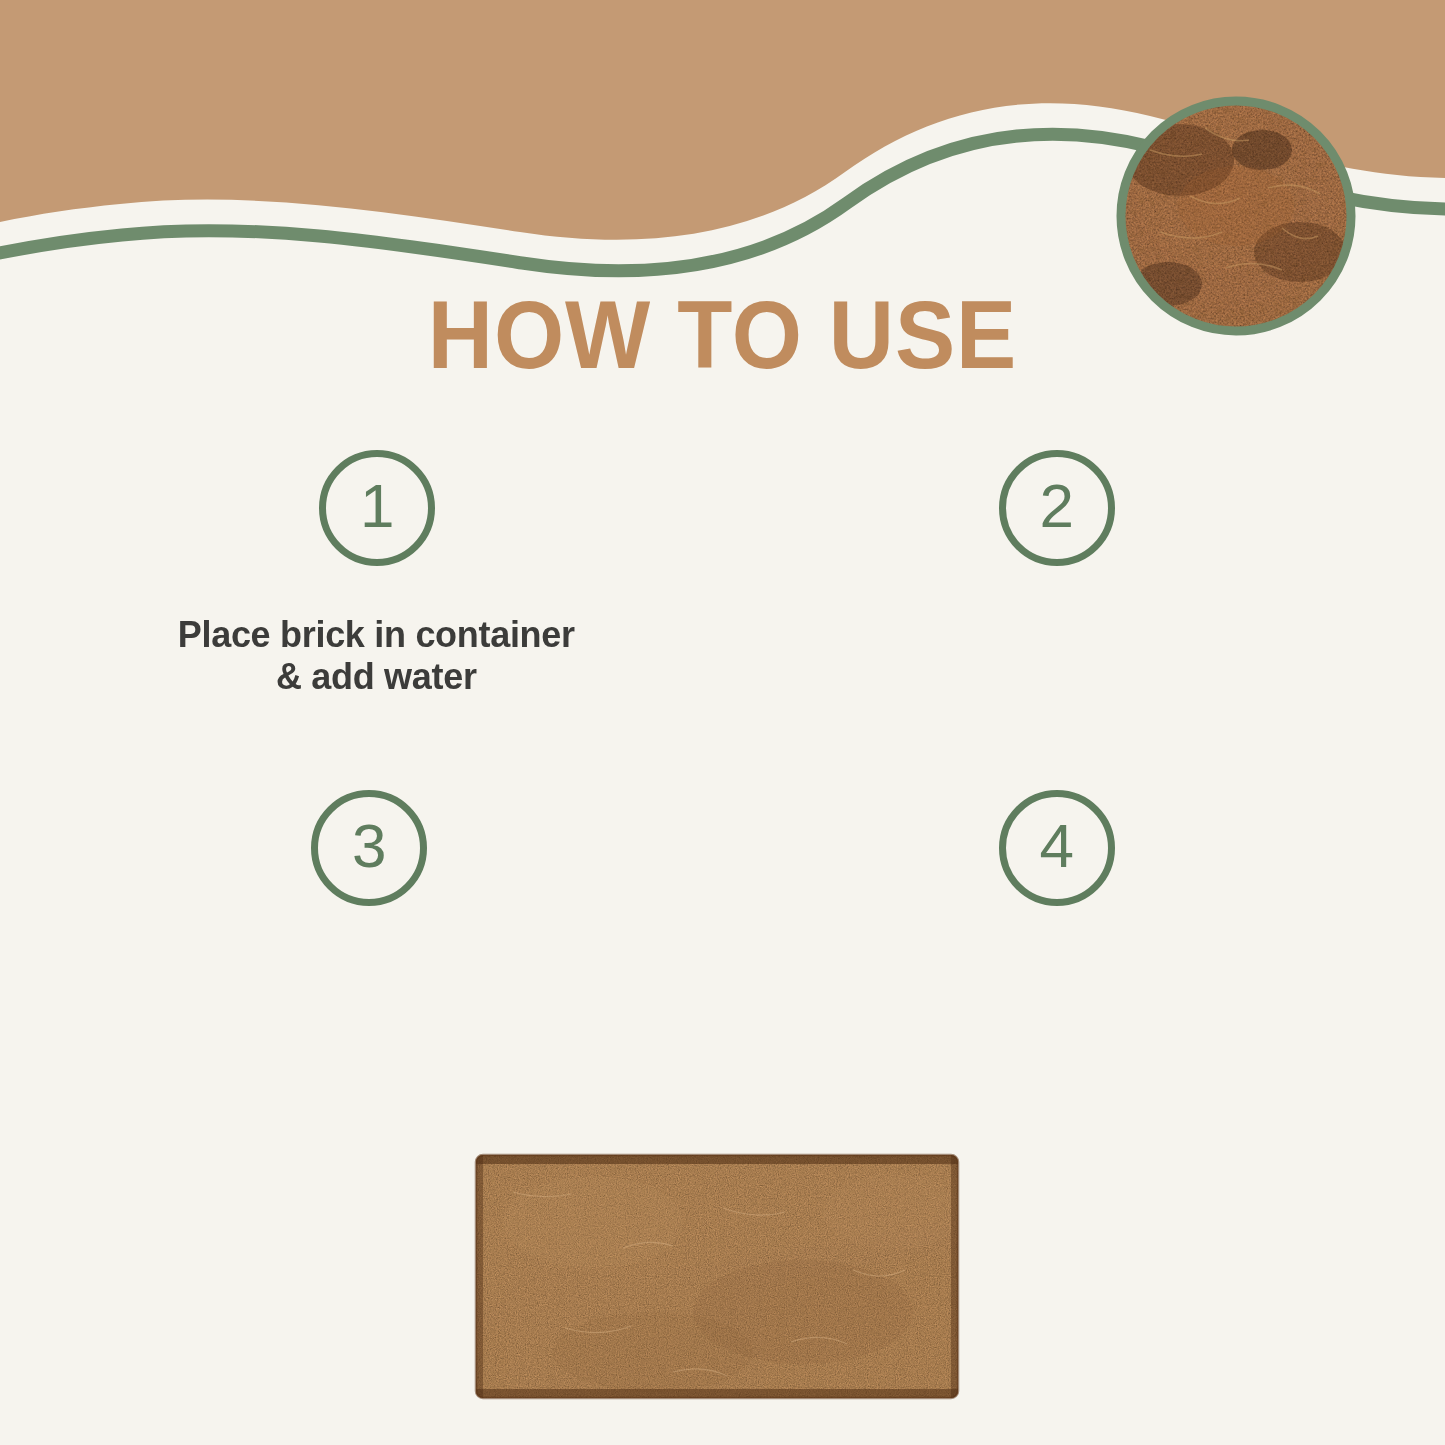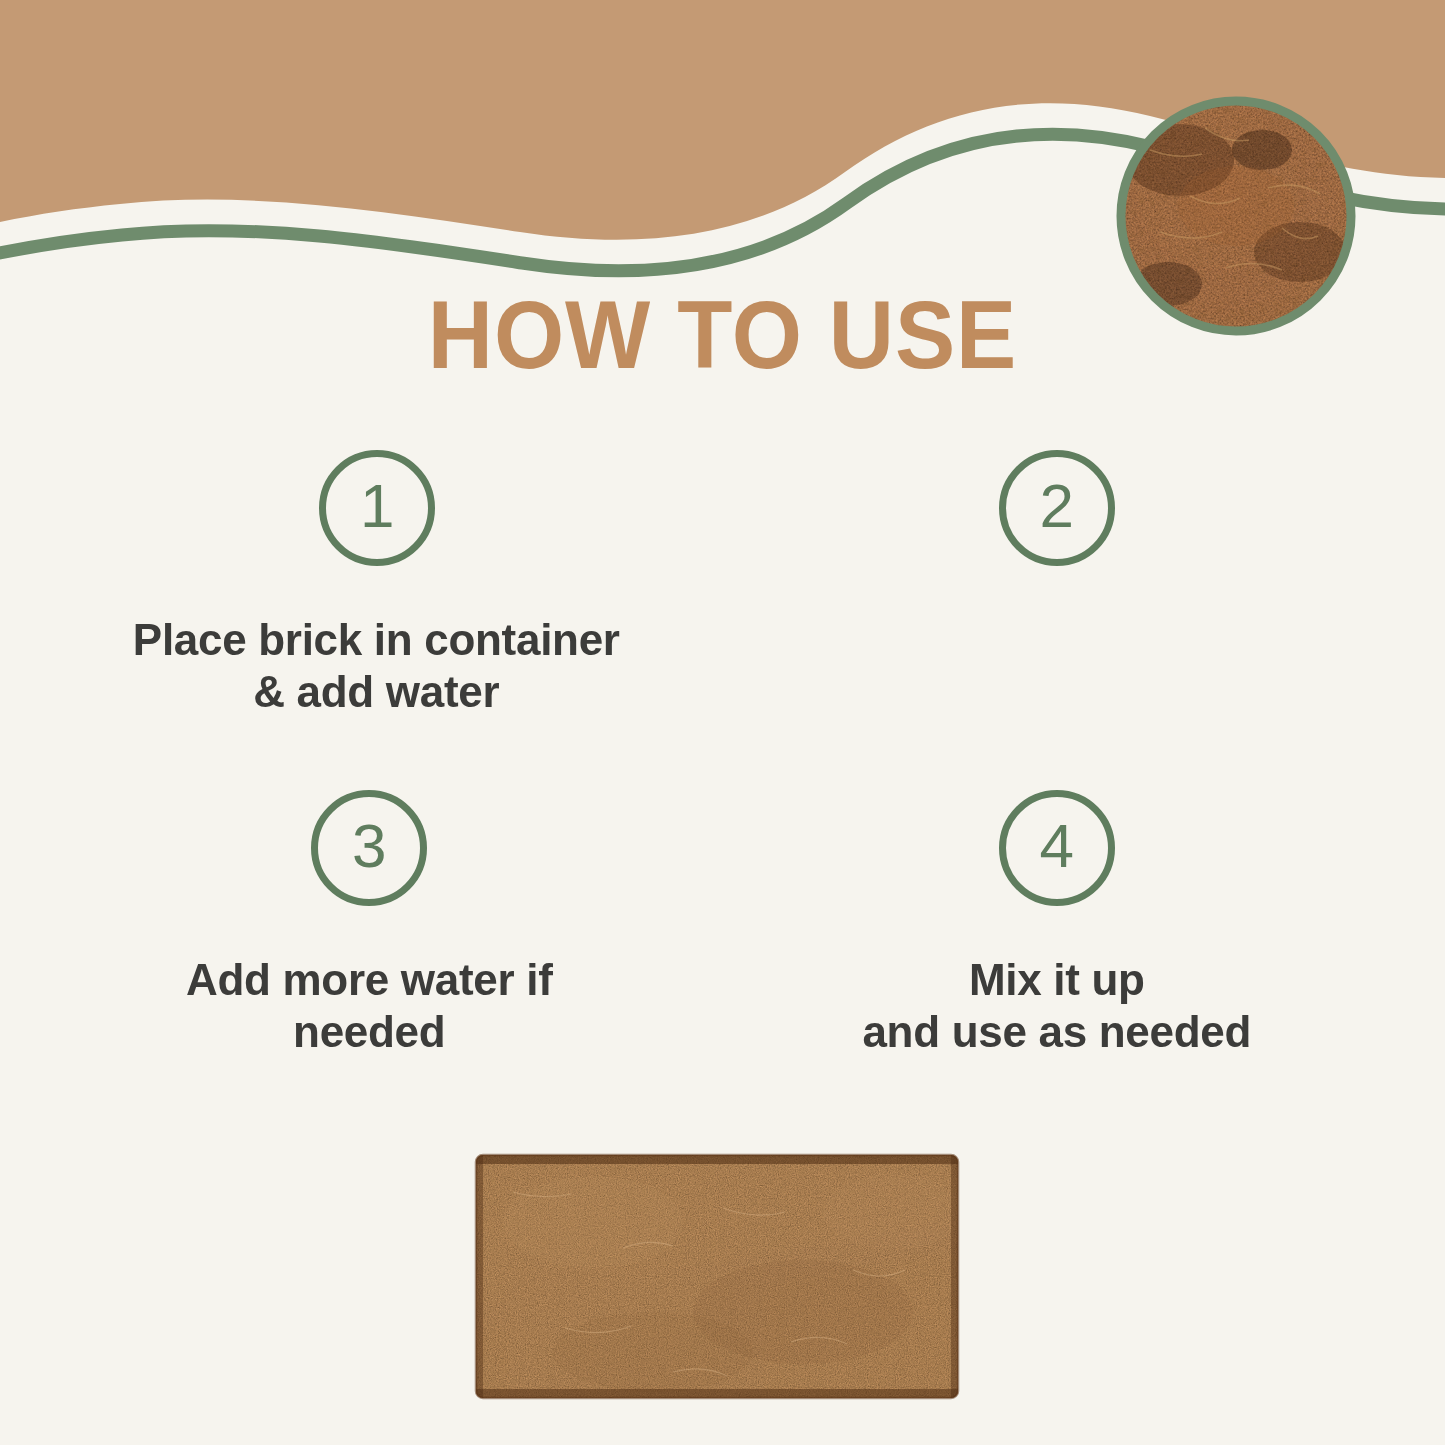--- a/index.html
+++ b/index.html
@@ -82,21 +82,21 @@
     font-size: 62px;
     font-weight: 500;
     line-height: 1;
     padding-bottom: 4px;
   }
   .step-text {
     margin-top: 48px;
     color: #3C3C3A;
     text-align: center;
     font-family: "Liberation Sans Narrow", "Liberation Sans", sans-serif;
-    font-size: 44px;
+    font-size: 36px;
     font-weight: bold;
     line-height: 1.18;
     letter-spacing: -0.3px;
     white-space: pre-line;
     max-width: 660px;
   }
   .step-1 .step-badge { margin-left: 2px; }
   .step-2 .step-badge { margin-left: -24px; }
   .step-2 .step-text  { margin-left: -24px; }
   .step-3 .step-badge { margin-left: -14px; }
@@ -199,28 +199,24 @@
       <div class="step-text">Place brick in container
 &amp; add water</div>
     </div>
 
     <div class="step step-2">
       <div class="step-badge">2</div>
     </div>
 
     <div class="step step-3">
       <div class="step-badge">3</div>
-      <div class="step-text">Add more water if
-needed</div>
     </div>
 
     <div class="step step-4">
       <div class="step-badge">4</div>
-      <div class="step-text">Mix it up
-and use as needed</div>
     </div>
 
   </div>
 
   <div id="brick-wrap">
     <svg width="488" height="249" viewBox="0 0 488 249" xmlns="http://www.w3.org/2000/svg">
       <defs>
         <linearGradient id="brickBase" x1="0" y1="0" x2="0.35" y2="1">
           <stop offset="0%" stop-color="#B08559"></stop>
           <stop offset="38%" stop-color="#A87A4C"></stop>

